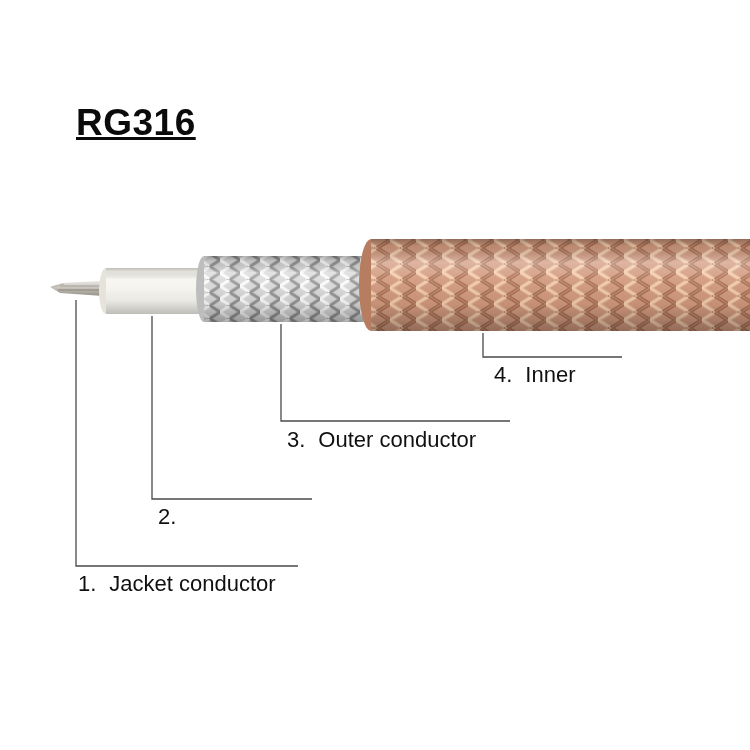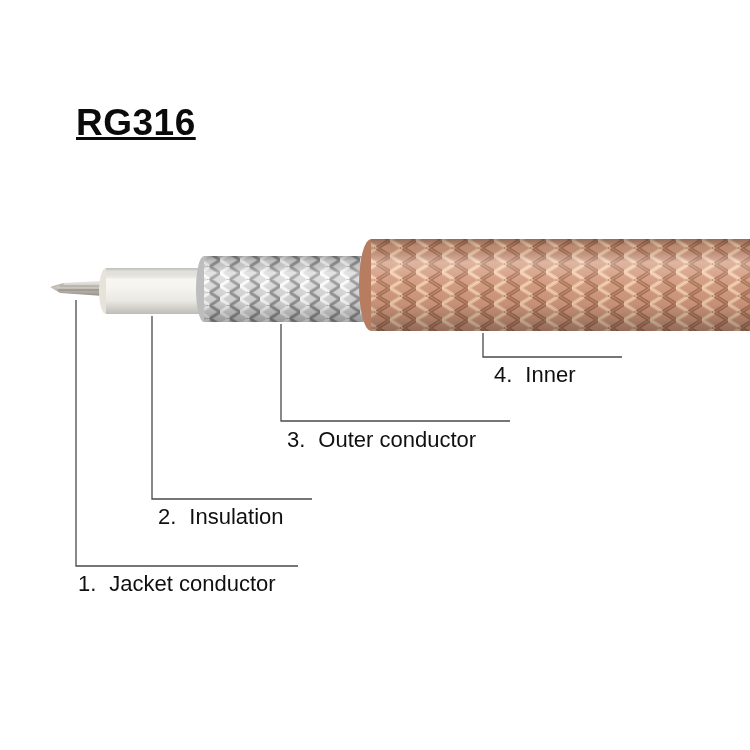--- a/index.html
+++ b/index.html
@@ -107,21 +107,20 @@
     <polyline points="483,333 483,357 622,357" fill="none" stroke="#4a4a4a" stroke-width="1.3"></polyline>
   </svg>
 
   <div class="label label-1">
     <span>1.</span>
     <span>Jacket conductor</span>
   </div>
 
   <div class="label label-2">
     <span>2.</span>
-    <span>Insulation</span>
   </div>
 
   <div class="label label-3">
     <span>3.</span>
     <span>Outer conductor</span>
   </div>
 
   <div class="label label-4">
     <span>4.</span>
     <span>Inner</span>

